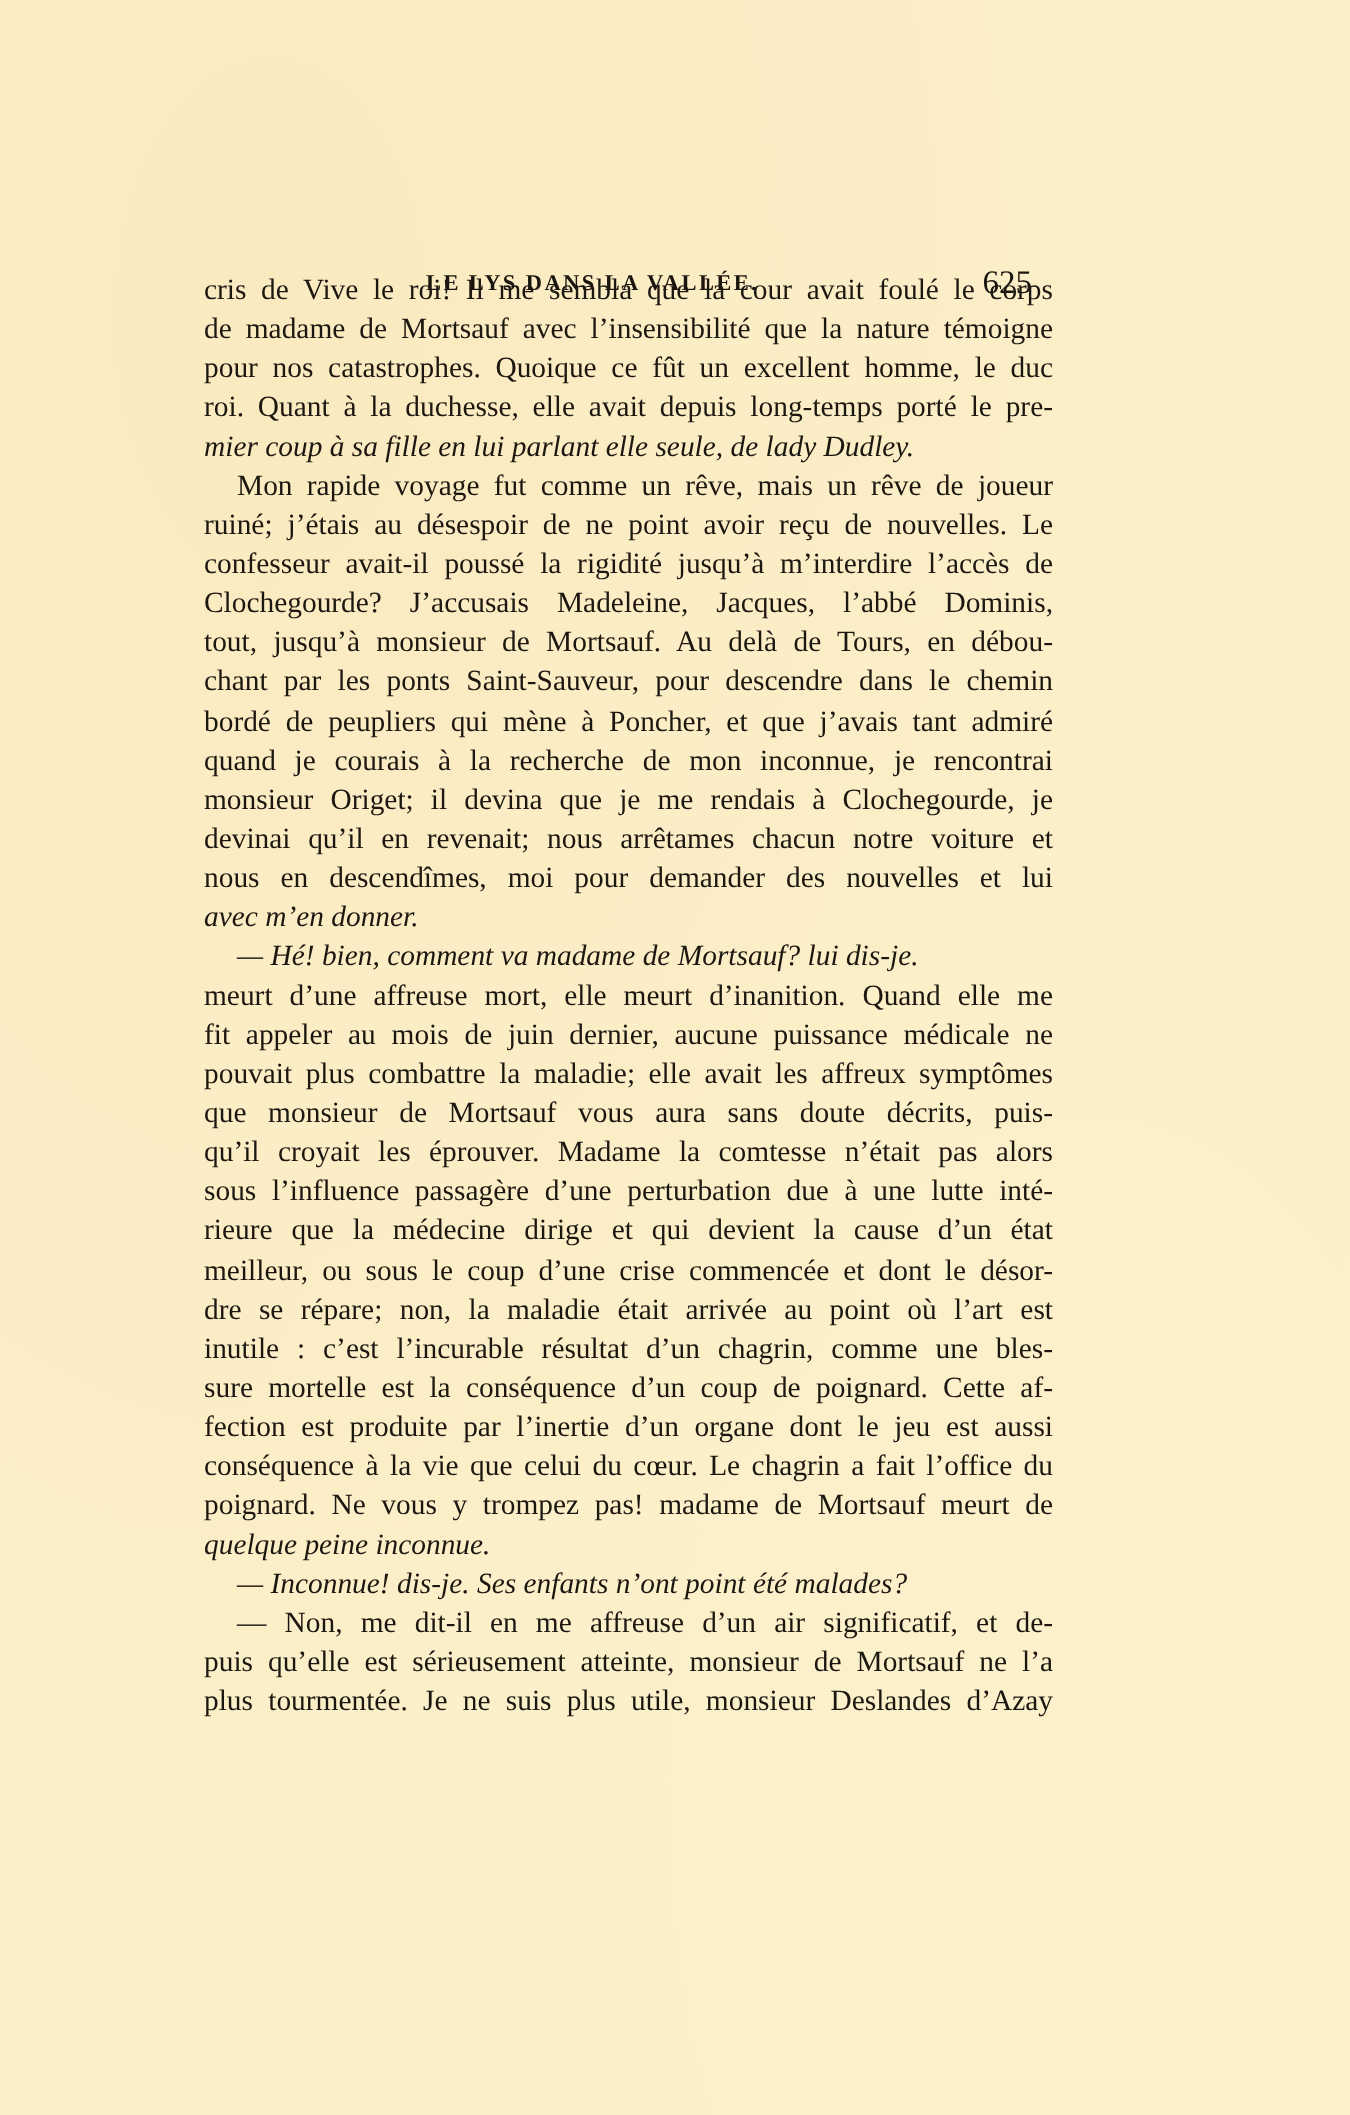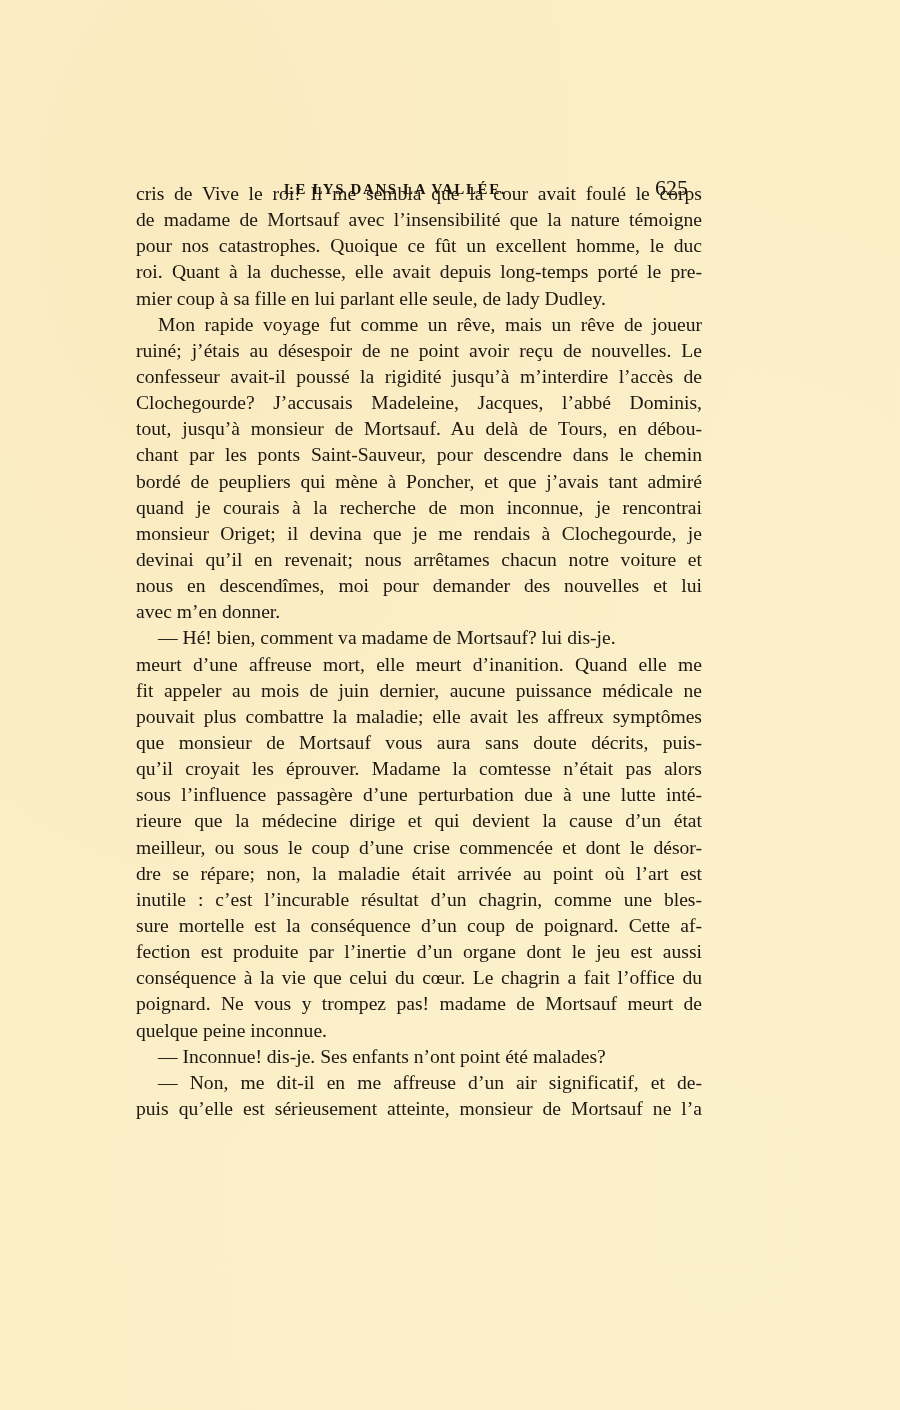--- a/index.html
+++ b/index.html
@@ -61,20 +61,21 @@
     height: 26.15px;
     line-height: 26.15px;
     font-size: 19.6px;
     white-space: nowrap;
     text-align: justify;
     text-align-last: justify;
     overflow: visible;
   }
   .line.last {
     text-align-last: left;
+    font-style: italic;
   }
   .line.indent {
     padding-left: 22px;
   }
 </style>
 </head>
 <body>
 
 <div class="page">
   <div class="running-head">
@@ -112,14 +113,15 @@
     <span class="line">dre se répare; non, la maladie était arrivée au point où l’art est</span>
     <span class="line">inutile : c’est l’incurable résultat d’un chagrin, comme une bles-</span>
     <span class="line">sure mortelle est la conséquence d’un coup de poignard. Cette af-</span>
     <span class="line">fection est produite par l’inertie d’un organe dont le jeu est aussi</span>
     <span class="line">conséquence à la vie que celui du cœur. Le chagrin a fait l’office du</span>
     <span class="line">poignard. Ne vous y trompez pas! madame de Mortsauf meurt de</span>
     <span class="line last">quelque peine inconnue.</span>
     <span class="line indent last">— Inconnue! dis-je. Ses enfants n’ont point été malades?</span>
     <span class="line indent">— Non, me dit-il en me affreuse d’un air significatif, et de-</span>
     <span class="line">puis qu’elle est sérieusement atteinte, monsieur de Mortsauf ne l’a</span>
+    <span class="line">plus tourmentée. Je ne suis plus utile, monsieur Deslandes d’Azay</span>
   </div>
 </div>
 
 </body></html>

